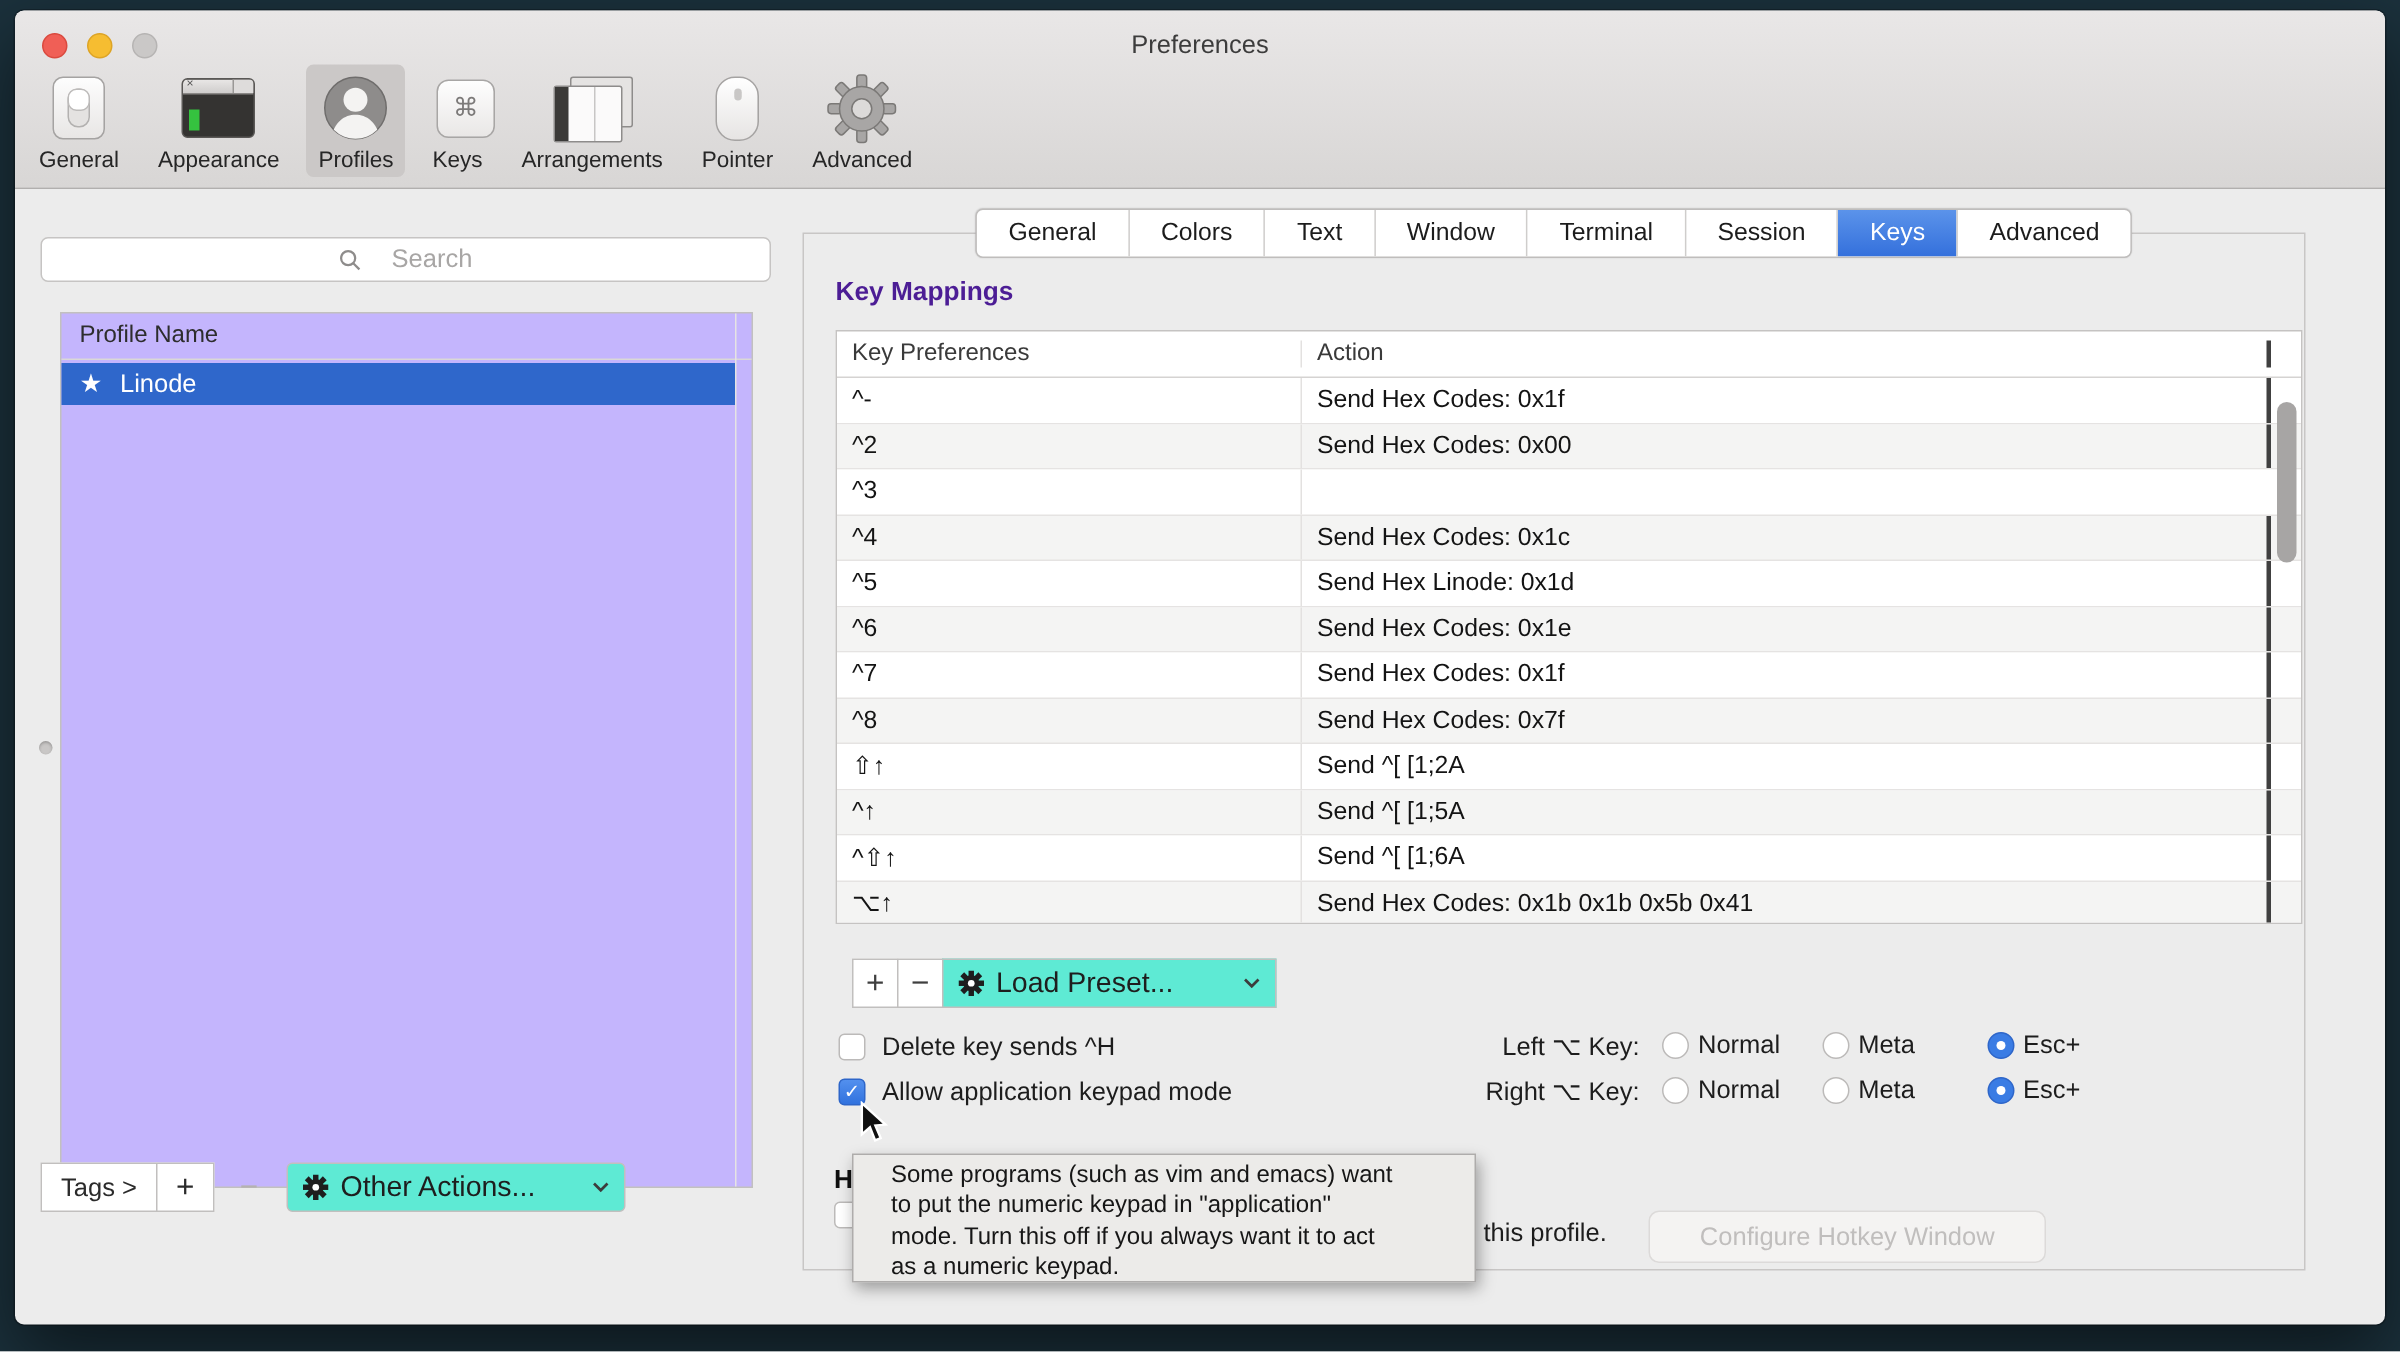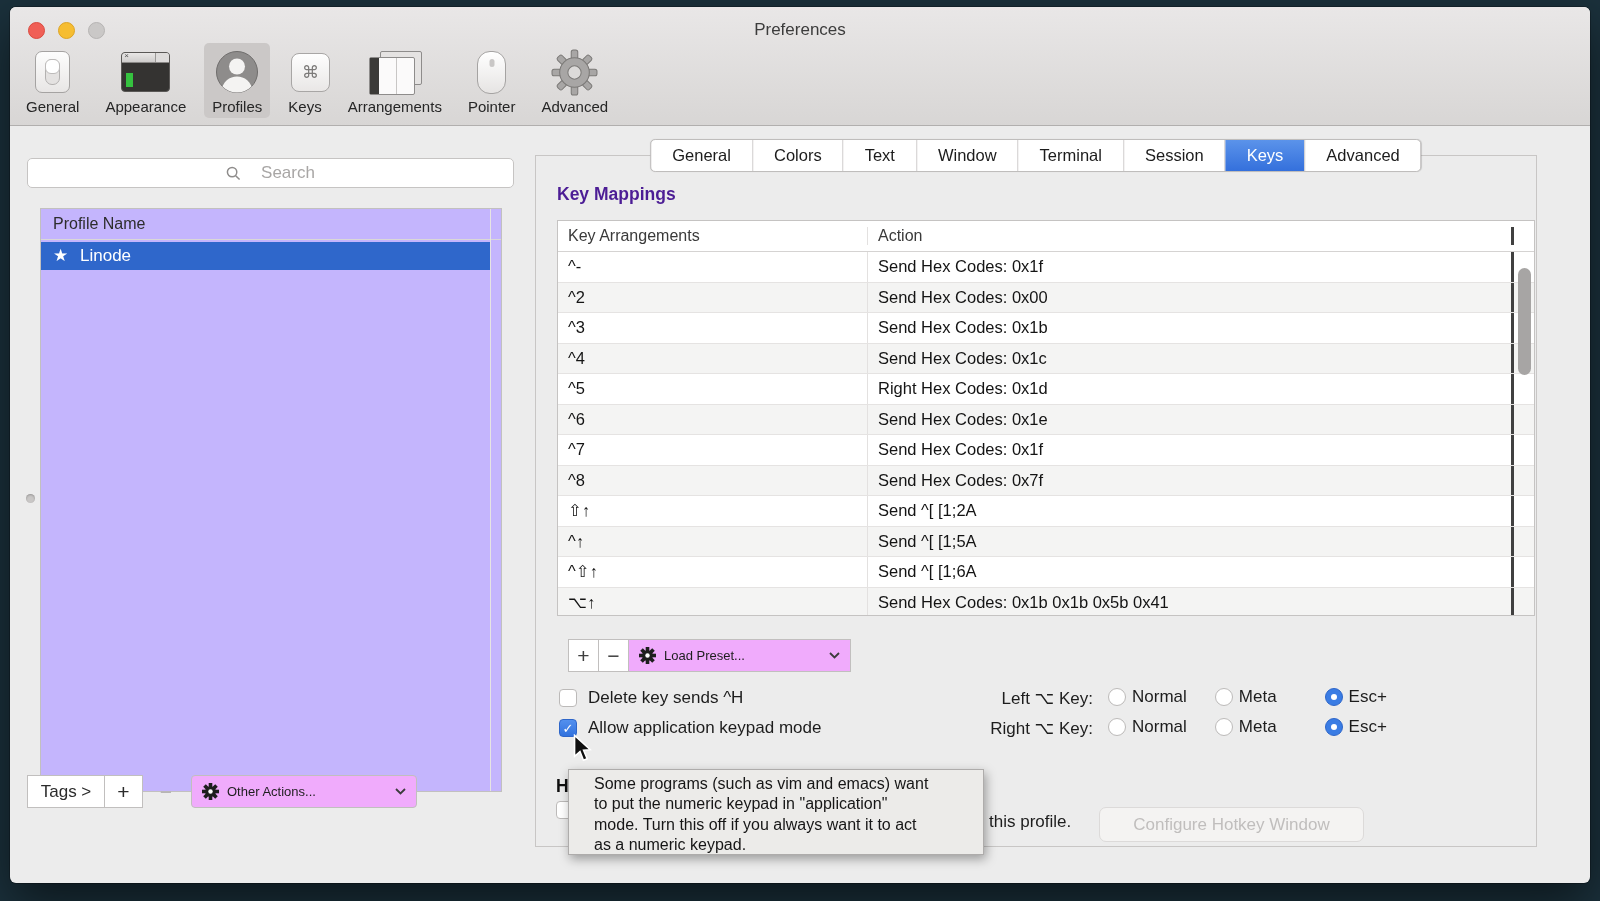--- a/index.html
+++ b/index.html
@@ -24,21 +24,21 @@
   .search span{font-size:17px;color:#a8a6a5}
   .plist{position:absolute;left:30px;top:201px;width:460px;height:582px;background:#c4b5fd;border:1px solid #c2c0bf}
   .plhead{height:30px;line-height:30px;padding-left:12px;font-size:16px;color:#2d2d2d;border-bottom:1px solid #dad8d7}
   .plgutter{position:absolute;top:0;bottom:0;left:449px;width:0;border-left:1px solid #e6e4e3}
   .prow{position:absolute;left:0;top:33px;width:449px;height:28px;background:#2f67cb;color:#fff;font-size:17px;
         line-height:28px;padding-left:12px;box-sizing:border-box}
   .edgedot{position:absolute;left:16px;top:487px;width:9px;height:9px;border-radius:50%;background:#c9c7c6;
            box-shadow:inset 0 1px 2px rgba(0,0,0,.25)}
   .btn{background:#fff;border:1px solid #c1bfbe;box-sizing:border-box;display:flex;align-items:center;justify-content:center;font-size:17px;color:#2b2b2b}
   .tagsgrp{position:absolute;left:17px;top:768px;height:33px;display:flex}
-  .popup{background:#f0abfc;border:1px solid #c1bfbe;box-sizing:border-box;display:flex;align-items:center;font-size:13px;color:#1e1e1e}
+  .popup{background:#5eead4;border:1px solid #c1bfbe;box-sizing:border-box;display:flex;align-items:center;font-size:19px;color:#1e1e1e}
   
   .panel{position:absolute;left:525px;top:148px;width:1000px;height:690px;border:1px solid #c8c6c5;background:#ececec}
   .tabs{position:absolute;left:50%;top:-17px;transform:translateX(-50%);display:flex;background:#fff;
         border:1px solid #bfbdbc;border-radius:5px;overflow:hidden;box-shadow:0 0 1px rgba(0,0,0,.15)}
   .tab{font-size:16.5px;line-height:31px;padding:0 21px;color:#1c1c1c;white-space:nowrap}
   .tab + .tab{border-left:1px solid #cfcdcc}
   .tab.sel{background:linear-gradient(180deg,#5b93ea,#3470dc);color:#fff}
   .kmtitle{position:absolute;left:21px;top:28px;font-size:17.5px;font-weight:bold;color:#4c1d95}
   .ktable{position:absolute;left:21px;top:64px;width:978px;height:396px;background:#fff;border:1px solid #c5c3c2;box-sizing:border-box;overflow:hidden}
   .khead{display:flex;height:30px;border-bottom:1px solid #d5d3d2;font-size:16px;color:#3a3a3a;align-items:center}
@@ -222,48 +222,47 @@
           <div class="tab">Terminal</div>
           <div class="tab">Session</div>
           <div class="tab sel">Keys</div>
           <div class="tab">Advanced</div>
         </div>
 
     <div class="kmtitle">Key Mappings</div>
 
     <div class="ktable">
       <div class="khead">
-        <div class="kc">Key Arrangements</div>
+        <div class="kc">Key Preferences</div>
         <div class="ac">Action</div>
         <div class="gut"></div>
       </div>
       <div>
             <div class="krow">
               <div class="kc">^-</div>
               <div class="ac">Send Hex Codes: 0x1f</div>
               <div class="gut"></div>
             </div>
             <div class="krow alt">
               <div class="kc">^2</div>
               <div class="ac">Send Hex Codes: 0x00</div>
               <div class="gut"></div>
             </div>
             <div class="krow">
               <div class="kc">^3</div>
-              <div class="ac">Send Hex Codes: 0x1b</div>
               <div class="gut"></div>
             </div>
             <div class="krow alt">
               <div class="kc">^4</div>
               <div class="ac">Send Hex Codes: 0x1c</div>
               <div class="gut"></div>
             </div>
             <div class="krow">
               <div class="kc">^5</div>
-              <div class="ac">Right Hex Codes: 0x1d</div>
+              <div class="ac">Send Hex Linode: 0x1d</div>
               <div class="gut"></div>
             </div>
             <div class="krow alt">
               <div class="kc">^6</div>
               <div class="ac">Send Hex Codes: 0x1e</div>
               <div class="gut"></div>
             </div>
             <div class="krow">
               <div class="kc">^7</div>
               <div class="ac">Send Hex Codes: 0x1f</div>

